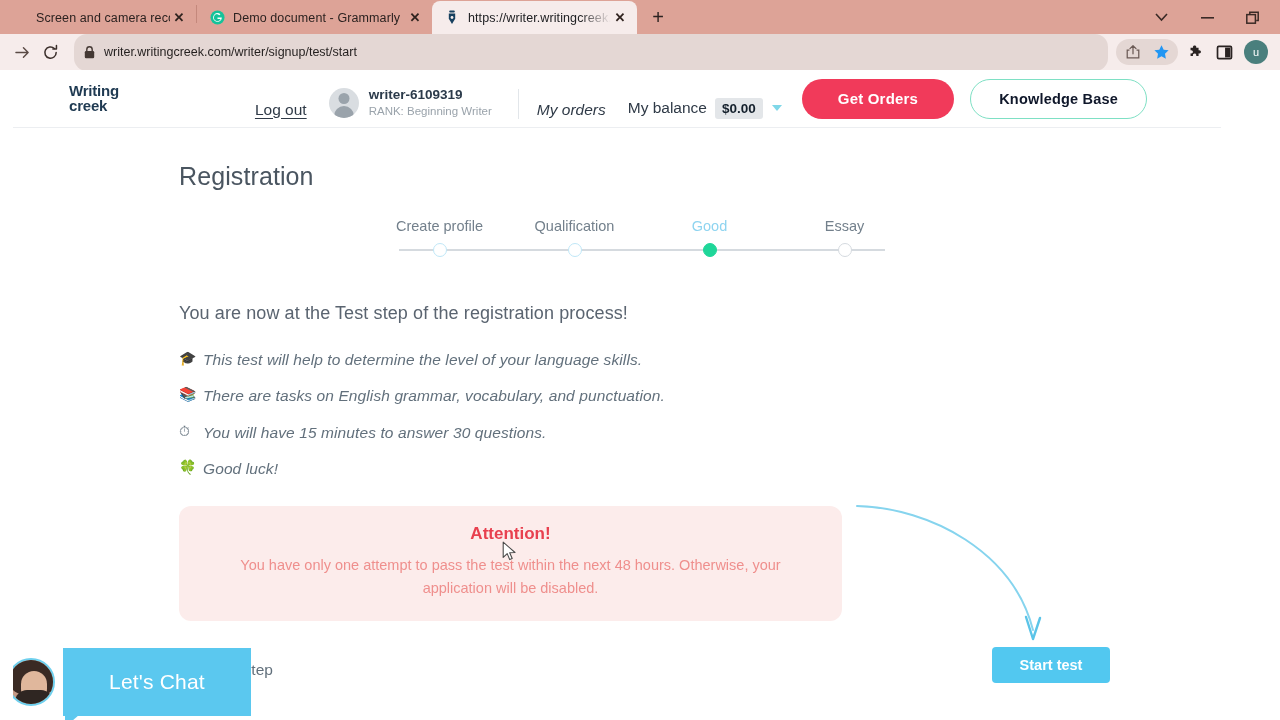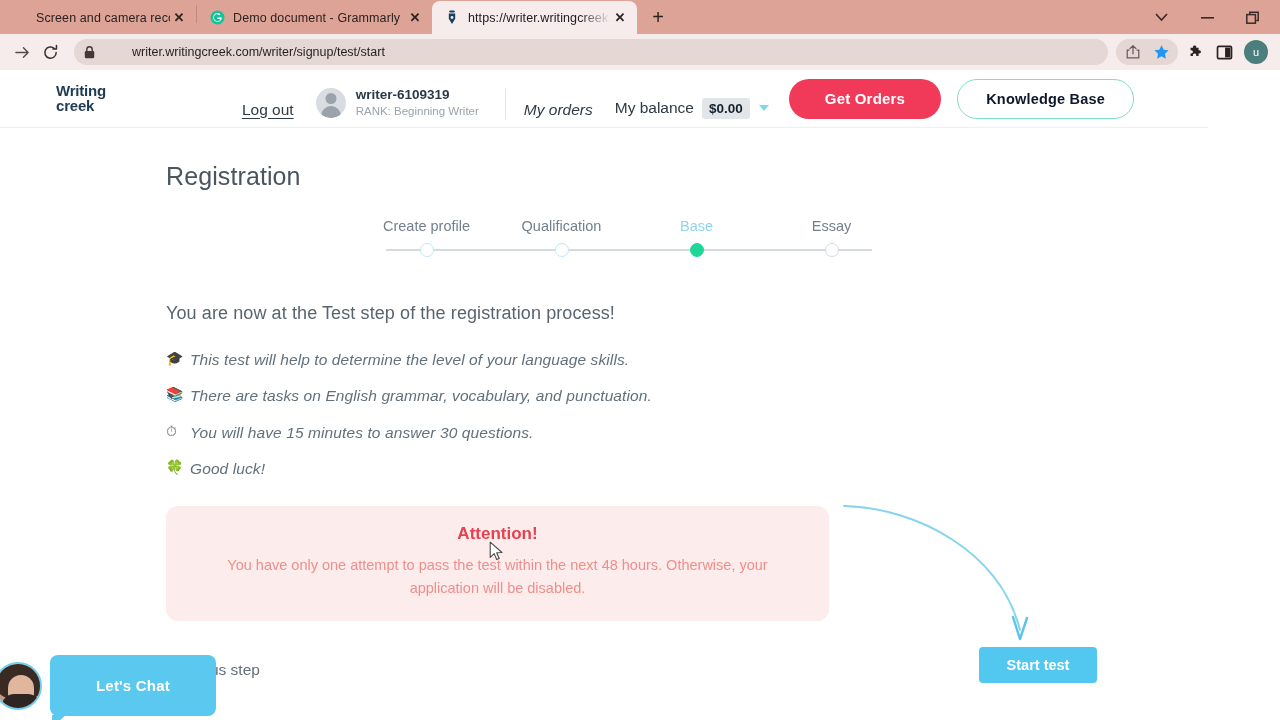--- a/index.html
+++ b/index.html
@@ -100,29 +100,28 @@
   }
   .tb-icon {
     width: 28px; height: 28px;
     display: flex; align-items: center; justify-content: center;
     color: #4a3b37;
     cursor: pointer;
     flex: 0 0 auto;
   }
   .omnibox {
     flex: 1 1 auto;
-    height: 26px;
+    height: 37px;
     margin: 0 8px 0 10px;
     background: #e4d7d4;
     border-radius: 13px;
     display: flex;
     align-items: center;
     padding: 0 10px;
     cursor: text;
-    gap: 28px;
   }
   .omnibox .lock { margin-right: 9px; display:flex; align-items:center; }
   .omnibox .url {
     font-size: 12.5px;
     color: #231f1e;
     white-space: nowrap;
   }
   .tb-right { display: flex; align-items: center; flex: 0 0 auto; }
   .tb-pill {
     display: flex; align-items: center;
@@ -140,21 +139,21 @@
     font-size: 11px;
     display: flex; align-items: center; justify-content: center;
     margin-left: 6px;
     margin-right: 4px;
     cursor: pointer;
   }
 
   
   .page {
     position: absolute;
-    top: 70px; left: 0;
+    top: 70px; left: 13px;
     width: 1208px; height: 650px;
     background: #ffffff;
     overflow: hidden;
   }
 
   .site-header {
     height: 58px;
     background: #ffffff;
     border-bottom: 1px solid #eceef1;
     display: flex;
@@ -371,23 +370,23 @@
     background:#e0b79c; border-radius: 13px 13px 12px 12px;
   }
   .chat-av .body {
     position:absolute; left:6px; bottom:-6px; width:38px; height:20px;
     background:#2f2622; border-radius: 12px 12px 0 0;
   }
   .chat-bubble {
     margin-left: 8px;
     background: #5bc8ef;
     color: #fff;
-    font-size: 15px; font-weight: bold;
+    font-size: 21px; font-weight: normal;
     padding: 22px 46px;
-    border-radius: 8px;
+    border-radius: 0;
     position: relative;
     cursor: pointer;
     letter-spacing: .2px;
   }
   .chat-bubble::after {
     content:'';
     position: absolute;
     left: 2px; bottom: -11px;
     border-width: 12px 14px 0 0;
     border-style: solid;
@@ -543,21 +542,21 @@
     </div>
 
     <div class="content">
 
       <h1 class="reg-title">Registration</h1>
 
       <div class="stepper">
         <div class="step-labels">
           <span class="step-lbl">Create profile</span>
           <span class="step-lbl">Qualification</span>
-          <span class="step-lbl active">Base</span>
+          <span class="step-lbl active">Good</span>
           <span class="step-lbl">Essay</span>
         </div>
         <div class="step-track">
           <div class="bar"></div>
           <div class="dots">
             <span class="dotwrap">
                 <span class="dot done"></span>
               </span>
             <span class="dotwrap">
                 <span class="dot done"></span>

